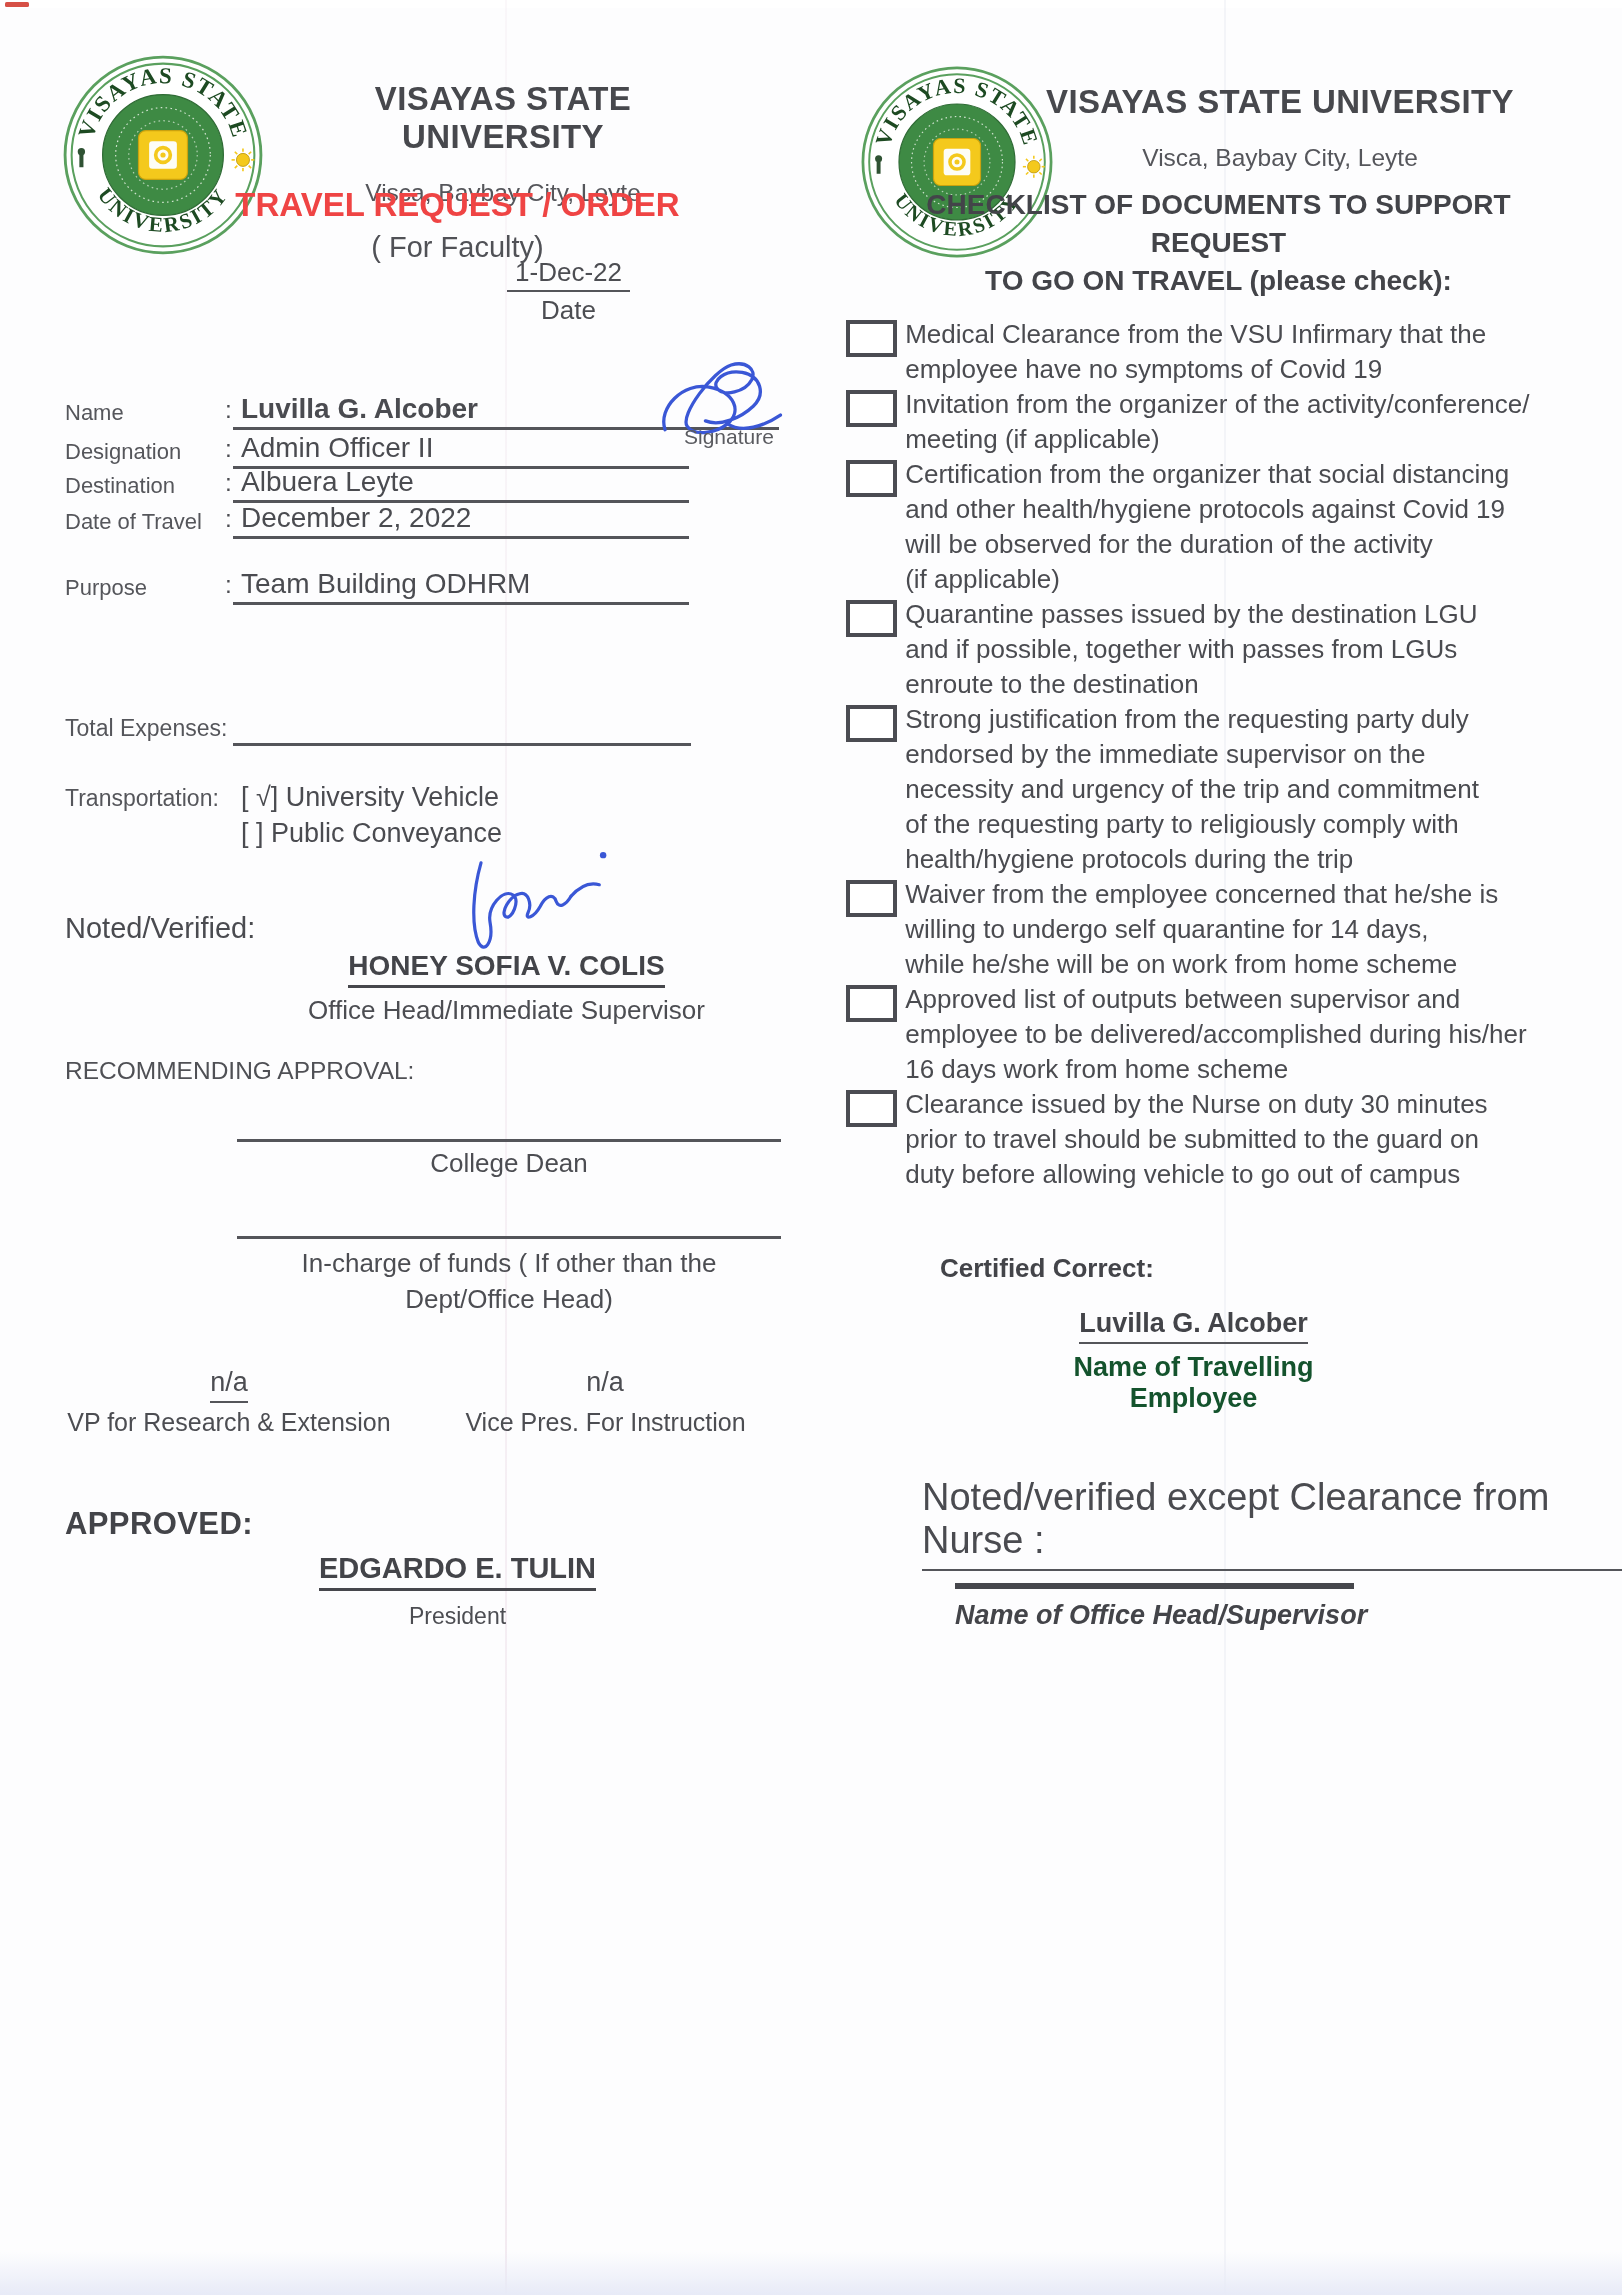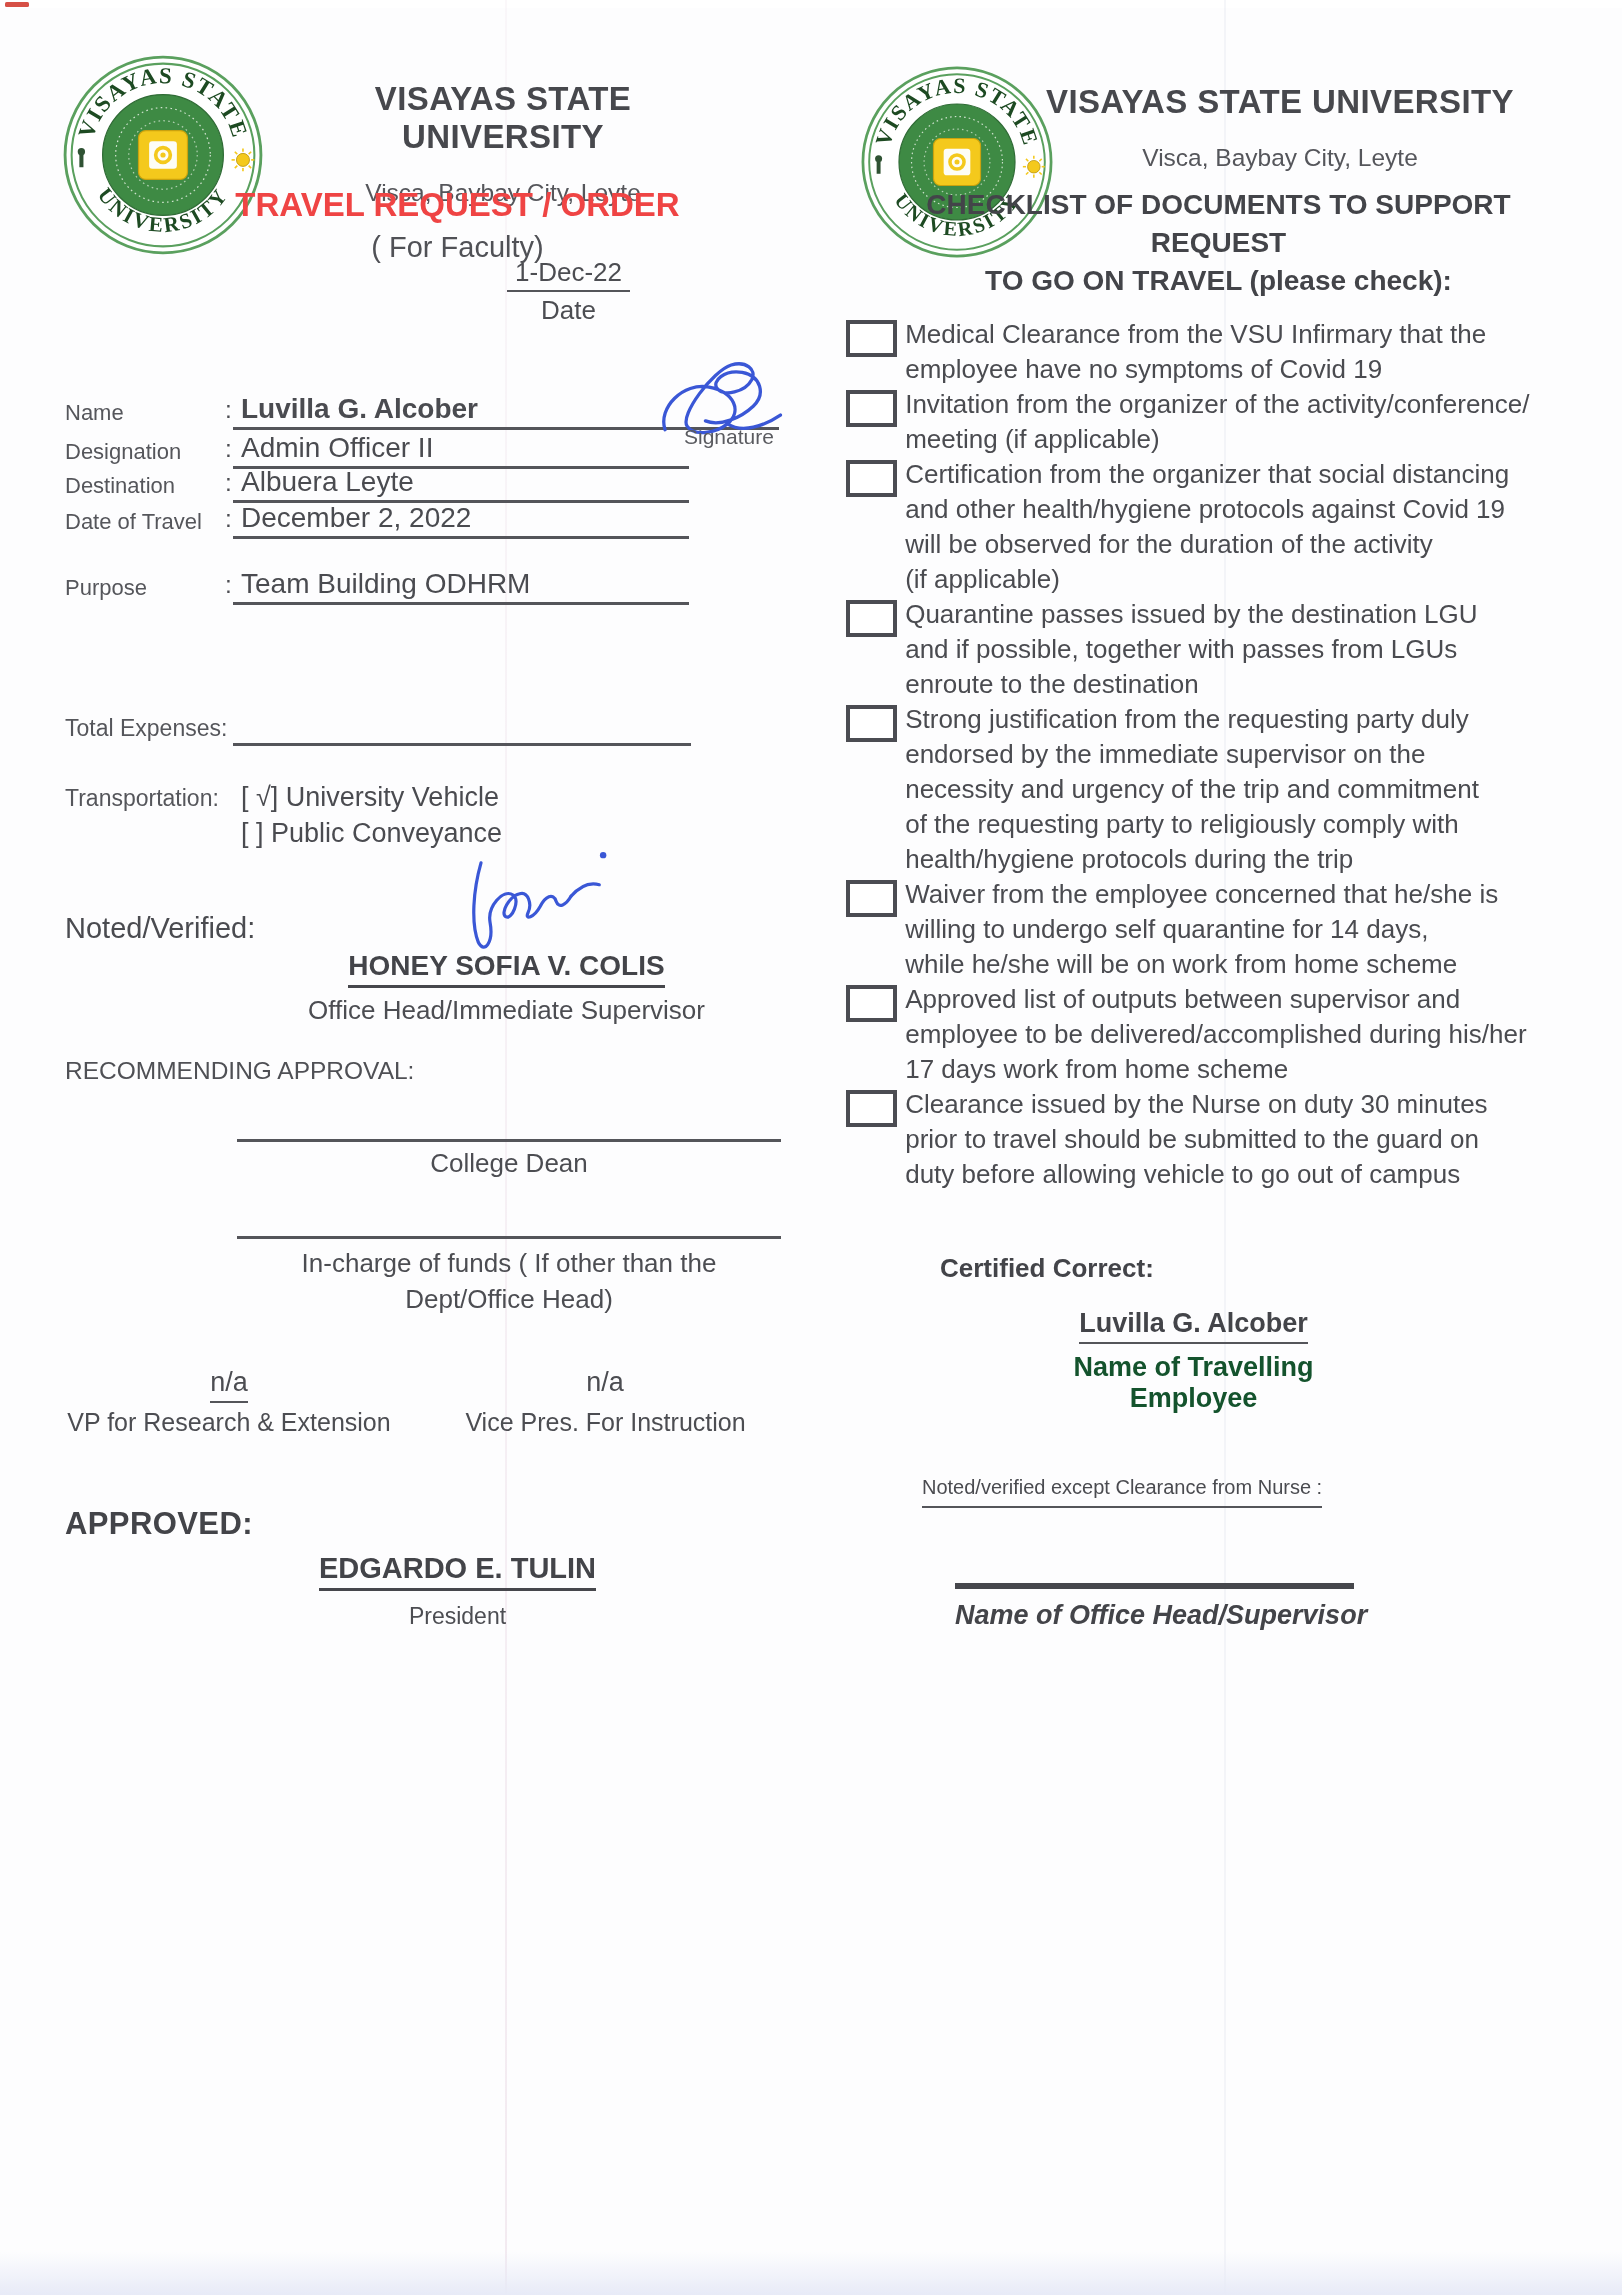--- a/index.html
+++ b/index.html
@@ -56,21 +56,21 @@
   .pres-title{font-size:23px;}
   
   .chk-title{font-size:28px;font-weight:bold;color:#434449;line-height:38px;}
   .chk-list{width:728px;}
   .chk-item{display:flex;align-items:flex-start;gap:8.2px;}
   .chk-box{flex:0 0 auto;width:43px;height:29px;border:4.9px solid #4b4c52;margin-top:2.5px;background:#fff;}
   .chk-text{font-size:26px;line-height:35px;color:#4a4b50;width:666px;}
   .cert-lbl{font-size:26px;font-weight:bold;color:#434449;}
   .cert-name{font-size:27px;font-weight:bold;color:#434449;}
   .cert-title{font-size:27px;font-weight:bold;color:#14532d;}
-  .noted-except{font-size:20px;color:#4a4b50;}
+  .noted-except{font-size:38px;color:#4a4b50;}
   .thick-line{height:5.7px;background:#46474c;}
   .office-head{font-size:27px;font-weight:bold;color:#434449;}
   svg.seal{overflow:visible;}
 </style>
 </head>
 <body>
 
 <div class="page">
 
   
@@ -278,21 +278,21 @@
     <div class="chk-item">
       <span class="chk-box"></span>
       <span class="chk-text pre">Waiver from the employee concerned that he/she is
 willing to undergo self quarantine for 14 days,
 while he/she will be on work from home scheme</span>
     </div>
     <div class="chk-item">
       <span class="chk-box"></span>
       <span class="chk-text pre">Approved list of outputs between supervisor and
 employee to be delivered/accomplished during his/her
-17 days work from home scheme</span>
+16 days work from home scheme</span>
     </div>
     <div class="chk-item">
       <span class="chk-box"></span>
       <span class="chk-text pre">Clearance issued by the Nurse on duty 30 minutes
 prior to travel should be submitted to the guard on
 duty before allowing vehicle to go out of campus</span>
     </div>
   </div>
 
   <div class="abs cert-lbl" style="left:940px;top:1253px;">Certified Correct:</div>

